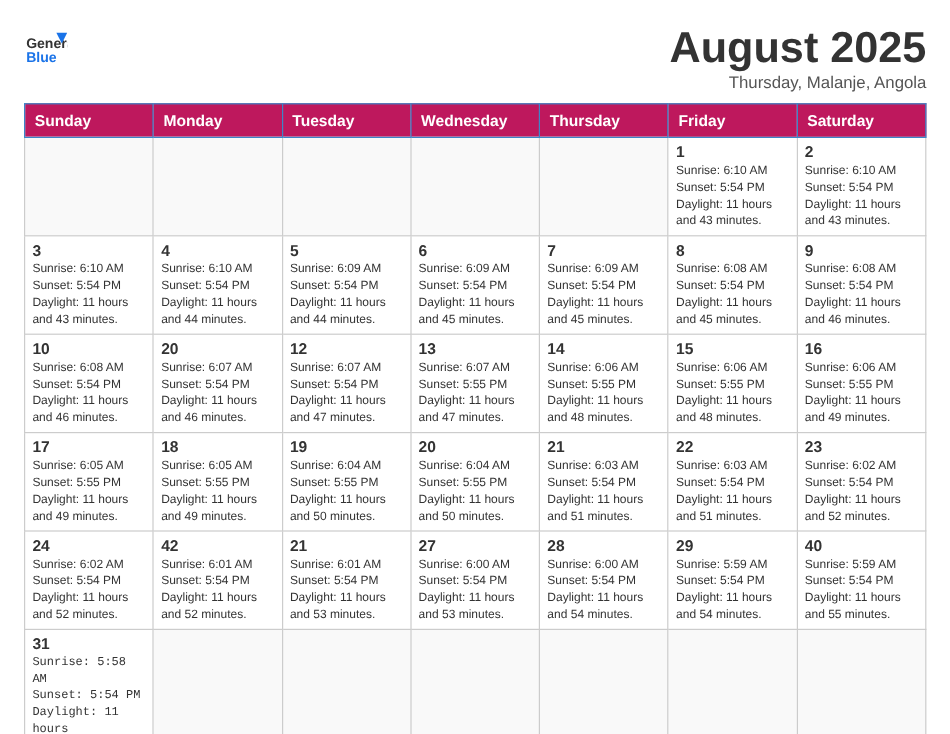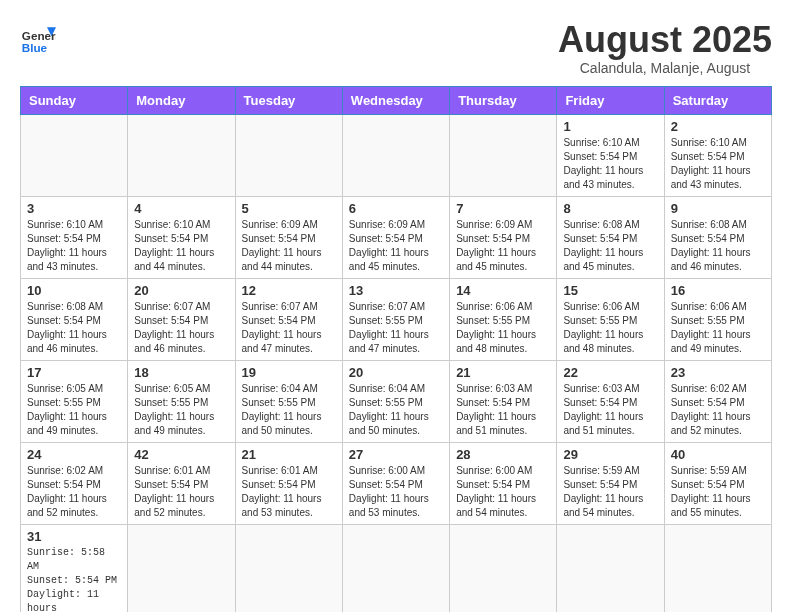--- a/index.html
+++ b/index.html
@@ -19,39 +19,39 @@
     .logo {
       display: flex;
       align-items: center;
       gap: 4px;
     }
     .logo-icon {
       width: 36px;
       height: 36px;
     }
     .title-area {
-      text-align: center;
+      text-align: right;
     }
     .month-title {
       font-size: 36px;
       font-weight: bold;
       color: #333;
       line-height: 1.1;
     }
     .location-title {
       font-size: 14px;
       color: #555;
     }
     .calendar {
       width: 100%;
       border-collapse: collapse;
       border: 1px solid #ccc;
     }
     .calendar th {
-      background-color: #8b5cf6;
+      background-color: #be185d;
       color: white;
       text-align: left;
       padding: 6px 8px;
       font-size: 13px;
       font-weight: bold;
       border: 1px solid #3d85c8;
     }
     .calendar td {
       width: calc(100% / 7);
       vertical-align: top;
@@ -85,21 +85,21 @@
 <div class="header-area">
   <div class="logo">
     <svg class="logo-icon" viewBox="0 0 40 40">
       <text x="2" y="22" font-size="13" font-weight="bold" fill="#333">General</text>
       <text x="2" y="35" font-size="13" font-weight="bold" fill="#1a73e8">Blue</text>
       <polygon points="30,8 40,8 35,18" fill="#1a73e8"></polygon>
     </svg>
   </div>
   <div class="title-area">
     <div class="month-title">August 2025</div>
-    <div class="location-title">Calandula, Malanje, August</div>
+    <div class="location-title">Thursday, Malanje, Angola</div>
   </div>
 </div>
 
 <table class="calendar">
   <thead>
     <tr>
     <th>Sunday</th>
         <th>Monday</th>
         <th>Tuesday</th>
         <th>Wednesday</th>

